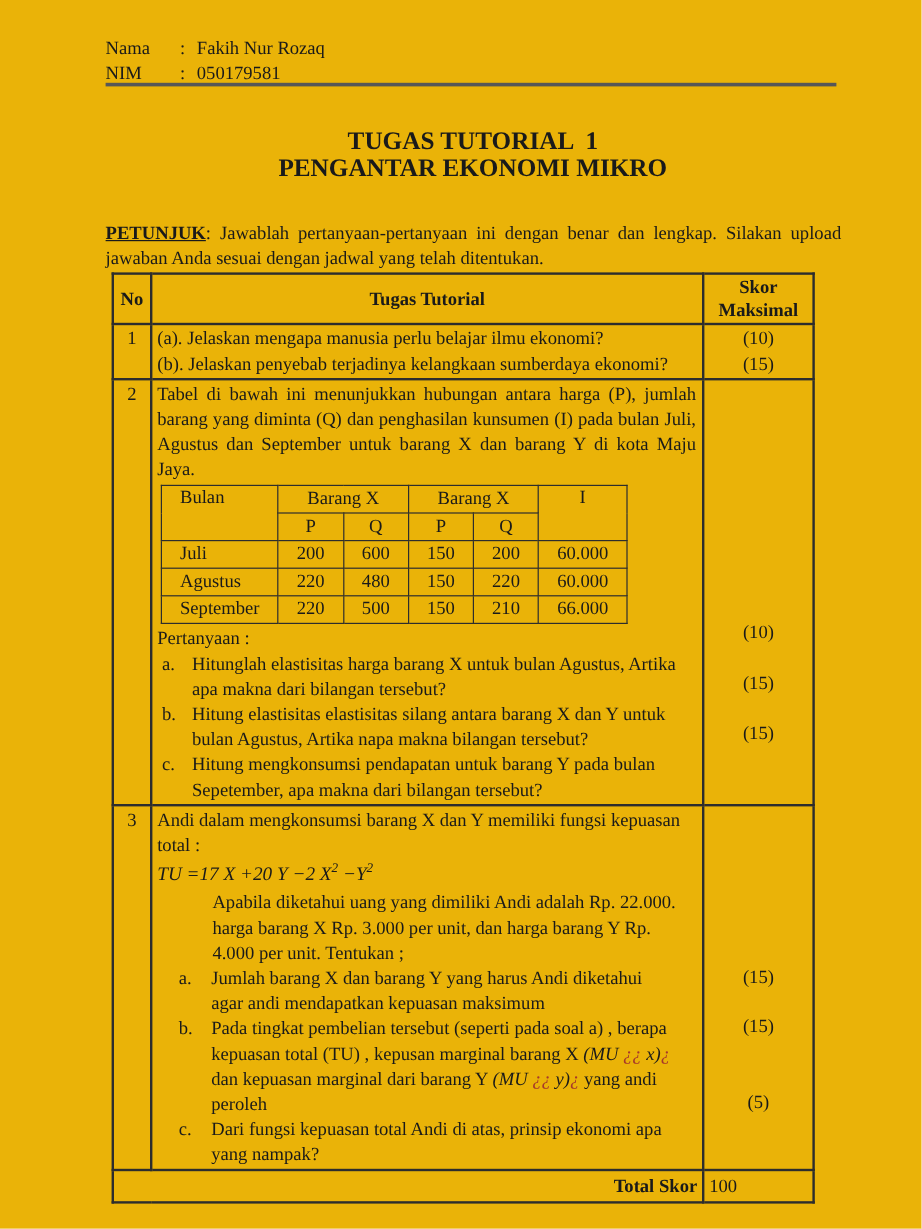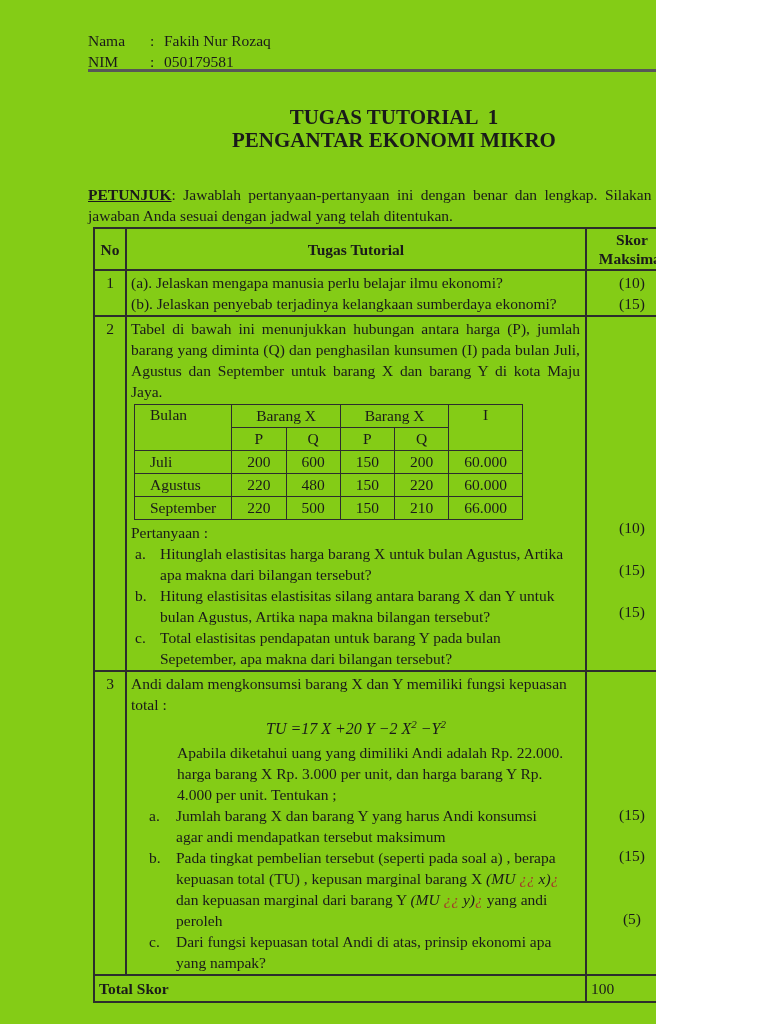--- a/index.html
+++ b/index.html
@@ -1,18 +1,18 @@
 <!DOCTYPE html>
 <html><head>
 <meta charset="utf-8">
 <style>
   html,body{margin:0;padding:0;background:#ffffff;}
   body{width:768px;height:1024px;font-family:"Liberation Serif",serif;color:#1a1a1a;
        -webkit-font-smoothing:antialiased;}
-  .page{position:relative;width:656px;height:1024px;background:#84cc16;overflow:hidden;}
+  .page{position:relative;width:768px;height:1024px;background:#eab308;overflow:hidden;}
 
   
   .student{position:absolute;left:88px;top:30px;font-size:15.5px;line-height:21px;}
   .srow{display:grid;grid-template-columns:62px 14px auto;}
 
   .divider{position:absolute;left:88px;top:69px;width:609px;height:3px;background:#575757;}
 
   
   .titleblock{position:absolute;left:88px;top:106px;width:612px;text-align:center;
               font-weight:bold;font-size:21px;line-height:23px;}
@@ -41,27 +41,27 @@
   td.l{text-align:left;}
 
   
   .qlabel{margin-top:1px;}
   .qlist{margin:0 14px 0 4px;}
   .qitem{display:grid;grid-template-columns:25px auto;}
   .qlist3{margin:0 16px 0 18px;}
   .qlist3 .qitem{grid-template-columns:27px auto;}
 
   .given{margin:0 8px 0 46px;}
-  .formula{text-align:center;font-style:italic;font-size:16px;line-height:23px;margin:2px 0;}
+  .formula{font-style:italic;font-size:16px;line-height:23px;margin:2px 0;}
   .formula sup{font-size:11px;line-height:0;}
   .mi{font-style:italic;}
   .red{color:#a6372b;}
 
   tr.total td{height:23px;vertical-align:middle;line-height:20px;}
-  .total-label{font-weight:bold;text-align:left;}
+  .total-label{font-weight:bold;text-align:right;}
   .total-value{text-align:left;border-radius:10px;}
 </style>
 </head>
 <body>
 
 <div class="page">
 
   <div class="student">
     <div class="srow">
       <span>Nama</span>
@@ -169,41 +169,41 @@
           <div class="qitem">
             <span>a.</span>
             <span>Hitunglah elastisitas harga barang X untuk bulan Agustus, Artika apa makna dari bilangan tersebut?</span>
           </div>
           <div class="qitem">
             <span>b.</span>
             <span>Hitung elastisitas elastisitas silang antara barang X dan Y untuk bulan Agustus, Artika napa makna bilangan tersebut?</span>
           </div>
           <div class="qitem">
             <span>c.</span>
-            <span>Total elastisitas pendapatan untuk barang Y pada bulan Sepetember, apa makna dari bilangan tersebut?</span>
+            <span>Hitung mengkonsumsi pendapatan untuk barang Y pada bulan Sepetember, apa makna dari bilangan tersebut?</span>
           </div>
         </div>
       </td>
       <td class="score-cell">
         <span class="score-abs" style="top:200px;">(10)</span>
         <span class="score-abs" style="top:242px;">(15)</span>
         <span class="score-abs" style="top:284px;">(15)</span>
       </td>
     </tr>
 
     <tr>
       <td class="no-cell">3</td>
       <td style="min-height:290px;">
         <div>Andi dalam mengkonsumsi barang X dan Y memiliki fungsi kepuasan total :</div>
         <div class="formula"><span class="mi">TU =17 X +20 Y −2 X</span><sup>2</sup><span class="mi"> −Y</span><sup>2</sup></div>
         <div class="given">Apabila diketahui uang yang dimiliki Andi adalah Rp. 22.000. harga barang X  Rp. 3.000 per unit, dan harga barang Y Rp. 4.000 per unit.  Tentukan ;</div>
         <div class="qlist qlist3">
           <div class="qitem">
             <span>a.</span>
-            <span><span>Jumlah barang X dan barang Y yang harus Andi konsumsi agar andi mendapatkan tersebut maksimum</span></span>
+            <span><span>Jumlah barang X dan barang Y yang harus Andi diketahui agar andi mendapatkan kepuasan maksimum</span></span>
           </div>
           <div class="qitem">
             <span>b.</span>
             <span><span>Pada tingkat pembelian tersebut (seperti pada soal a) , berapa kepuasan total (TU) , kepusan marginal barang X </span><span class="mi">(</span><span class="mi">MU</span><span class="mi red"> ¿¿</span><span class="mi"> x</span><span class="mi">)</span><span class="mi red">¿</span><span> dan kepuasan marginal dari barang Y </span><span class="mi">(</span><span class="mi">MU</span><span class="mi red"> ¿¿</span><span class="mi"> y</span><span class="mi">)</span><span class="mi red">¿</span><span> yang andi peroleh</span></span>
           </div>
           <div class="qitem">
             <span>c.</span>
             <span><span>Dari fungsi kepuasan total Andi di atas, prinsip ekonomi apa yang nampak?</span></span>
           </div>
         </div>

